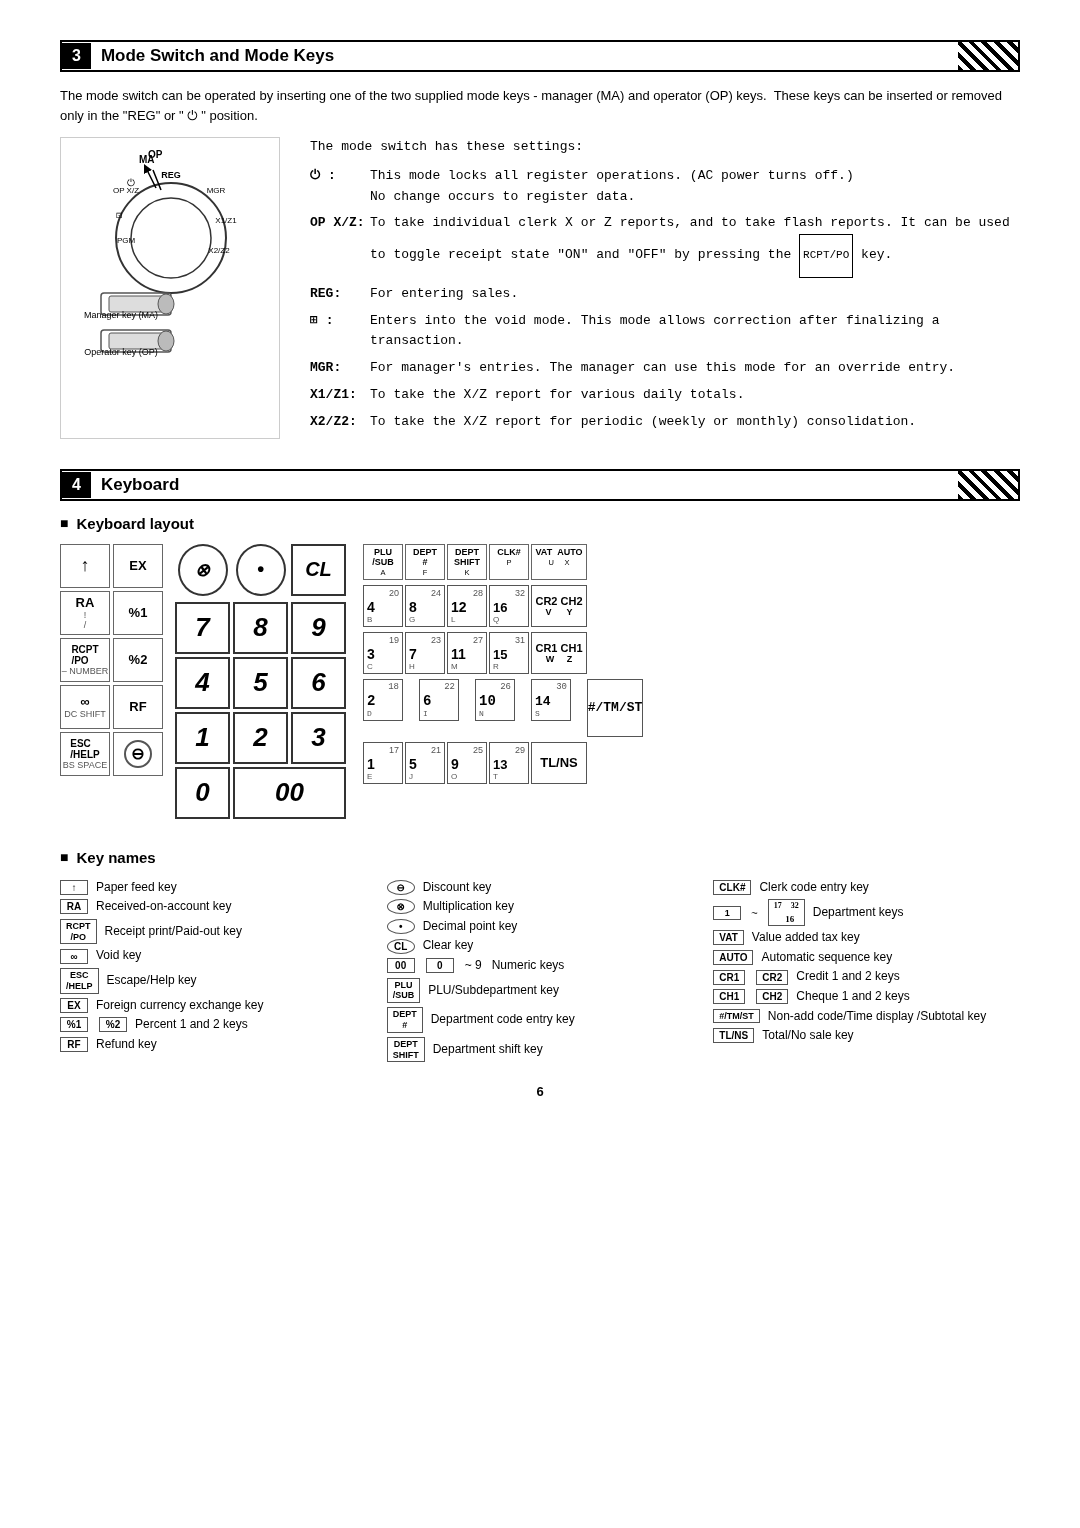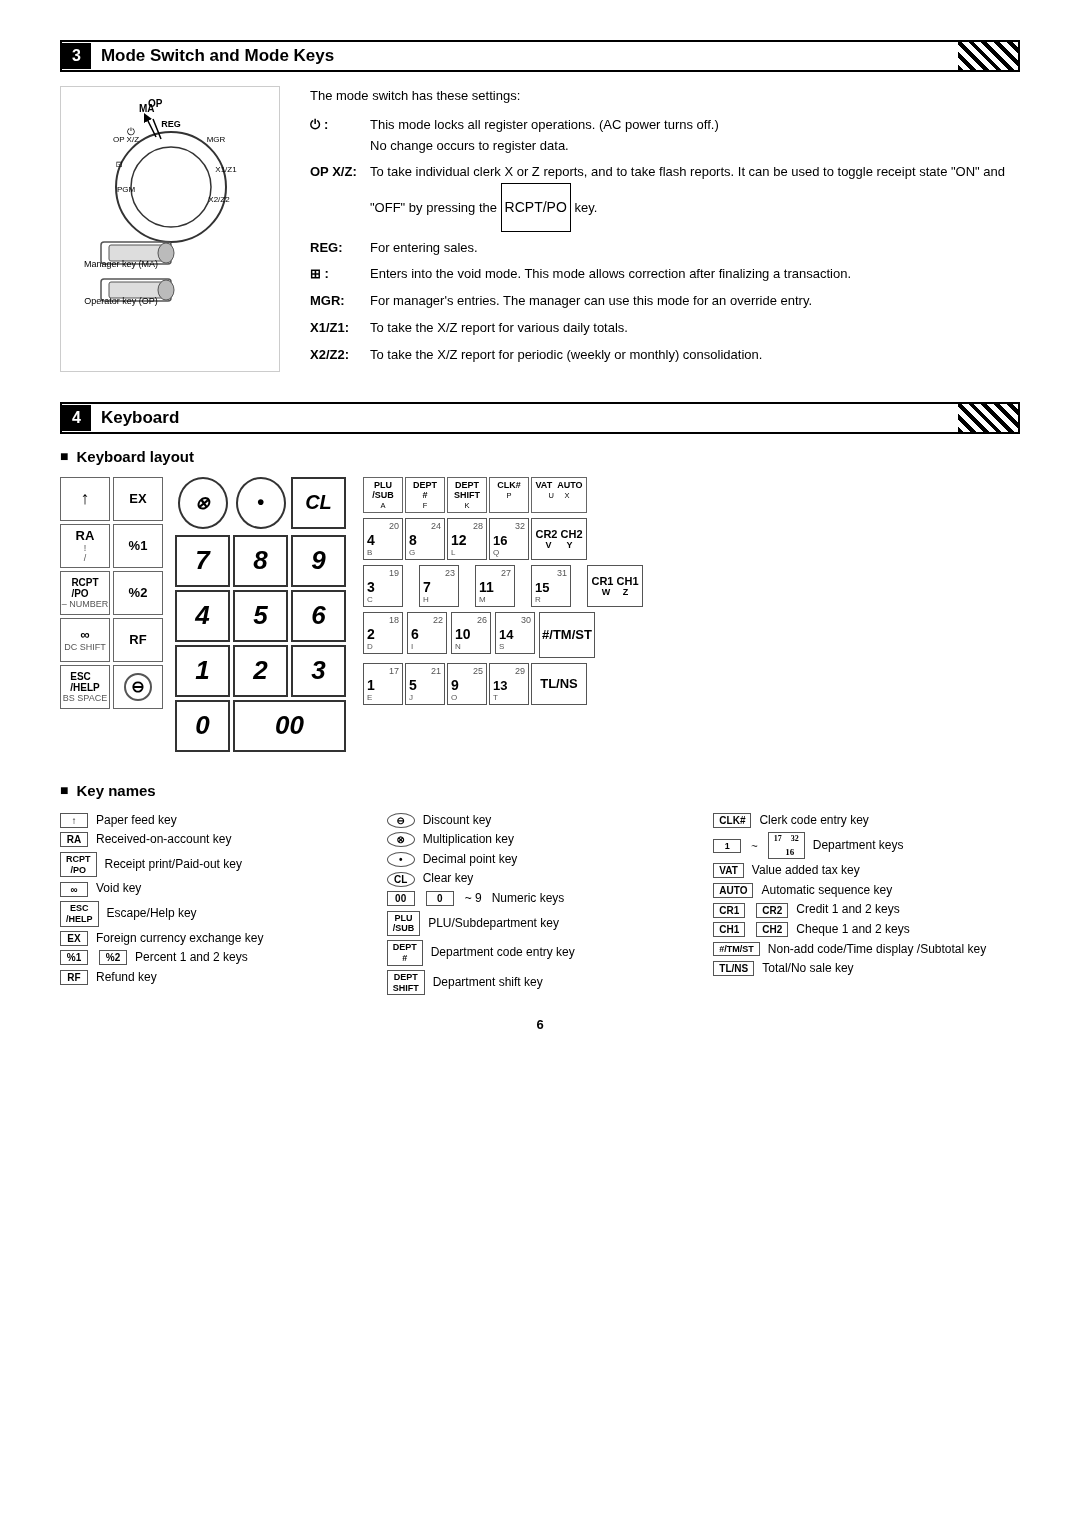--- a/index.html
+++ b/index.html
@@ -62,20 +62,21 @@
       flex-shrink: 0;
       border: 1px solid #ccc;
       padding: 10px;
       position: relative;
       background: #fff;
     }
     .mode-descriptions {
       flex: 1;
       font-size: 13px;
       line-height: 1.6;
+      font-family: Liberation Mono, monospace;
     }
     .mode-desc-row {
       display: flex;
       margin-bottom: 6px;
     }
     .mode-desc-key {
       font-weight: bold;
       min-width: 60px;
       flex-shrink: 0;
     }
@@ -237,34 +238,37 @@
 
     .page-num {
       text-align: center;
       font-size: 13px;
       font-weight: bold;
       margin-top: 20px;
     }
     .rcptpo-box {
       display: inline-block;
       border: 1px solid #000;
-      font-size: 14px;
+      font-size: 11px;
       padding: 12px 3px;
     }
   </style>
 </head>
 <body>
 
 <div class="section-header">
   <span class="section-number">3</span>
   <span class="section-title">Mode Switch and Mode Keys</span>
   <div class="section-stripe"></div>
 </div>
 
 <div class="mode-section">
+  <p class="mode-intro">
+    The mode switch can be operated by inserting one of the two supplied mode keys - manager (MA) and operator (OP) keys.&nbsp; These keys can be inserted or removed only in the "REG" or " ⏻ " position.
+  </p>
   <div class="mode-content">
 
     <div class="mode-diagram">
       <svg class="diagram-svg" viewBox="0 0 200 210">
 
         <circle cx="100" cy="90" r="55" fill="none" stroke="#333" stroke-width="2"></circle>
         <circle cx="100" cy="90" r="40" fill="none" stroke="#333" stroke-width="1.5"></circle>
 
         <text x="100" y="30" text-anchor="middle" font-size="9" font-weight="bold">REG</text>
         <text x="145" y="45" text-anchor="middle" font-size="8">MGR</text>
@@ -470,21 +474,21 @@
           <span class="num-cell-top">32</span>
           <span class="num-cell-main" style="font-size:13px;">16</span>
           <span class="num-cell-sub">Q</span>
         </div>
         <div class="num-cell" style="font-size:11px; font-weight:bold; align-items:center; justify-content:center; display:flex; flex-direction:column;">
           <span>CR2 CH2</span>
           <span style="font-size:9px;">V&nbsp;&nbsp;&nbsp;&nbsp;&nbsp;&nbsp;Y</span>
         </div>
       </div>
 
-      <div style="display:grid; grid-template-columns: 40px 40px 40px 40px 56px; gap:16px; margin-bottom:2px;">
+      <div style="display:grid; grid-template-columns: 40px 40px 40px 40px 56px; gap:2px; margin-bottom:2px;">
         <div class="num-cell">
           <span class="num-cell-top">19</span>
           <span class="num-cell-main">3</span>
           <span class="num-cell-sub">C</span>
         </div>
         <div class="num-cell">
           <span class="num-cell-top">23</span>
           <span class="num-cell-main">7</span>
           <span class="num-cell-sub">H</span>
         </div>
@@ -497,21 +501,21 @@
           <span class="num-cell-top">31</span>
           <span class="num-cell-main" style="font-size:13px;">15</span>
           <span class="num-cell-sub">R</span>
         </div>
         <div class="num-cell" style="font-size:11px; font-weight:bold; align-items:center; justify-content:center; display:flex; flex-direction:column;">
           <span>CR1 CH1</span>
           <span style="font-size:9px;">W&nbsp;&nbsp;&nbsp;&nbsp;&nbsp;Z</span>
         </div>
       </div>
 
-      <div style="display:grid; grid-template-columns: 40px 40px 40px 40px 56px; gap:4px; margin-bottom:2px;">
+      <div style="display:grid; grid-template-columns: 40px 40px 40px 40px 56px; gap:16px; margin-bottom:2px;font-family:Liberation Mono, monospace;">
         <div class="num-cell">
           <span class="num-cell-top">18</span>
           <span class="num-cell-main">2</span>
           <span class="num-cell-sub">D</span>
         </div>
         <div class="num-cell">
           <span class="num-cell-top">22</span>
           <span class="num-cell-main">6</span>
           <span class="num-cell-sub">I</span>
         </div>

